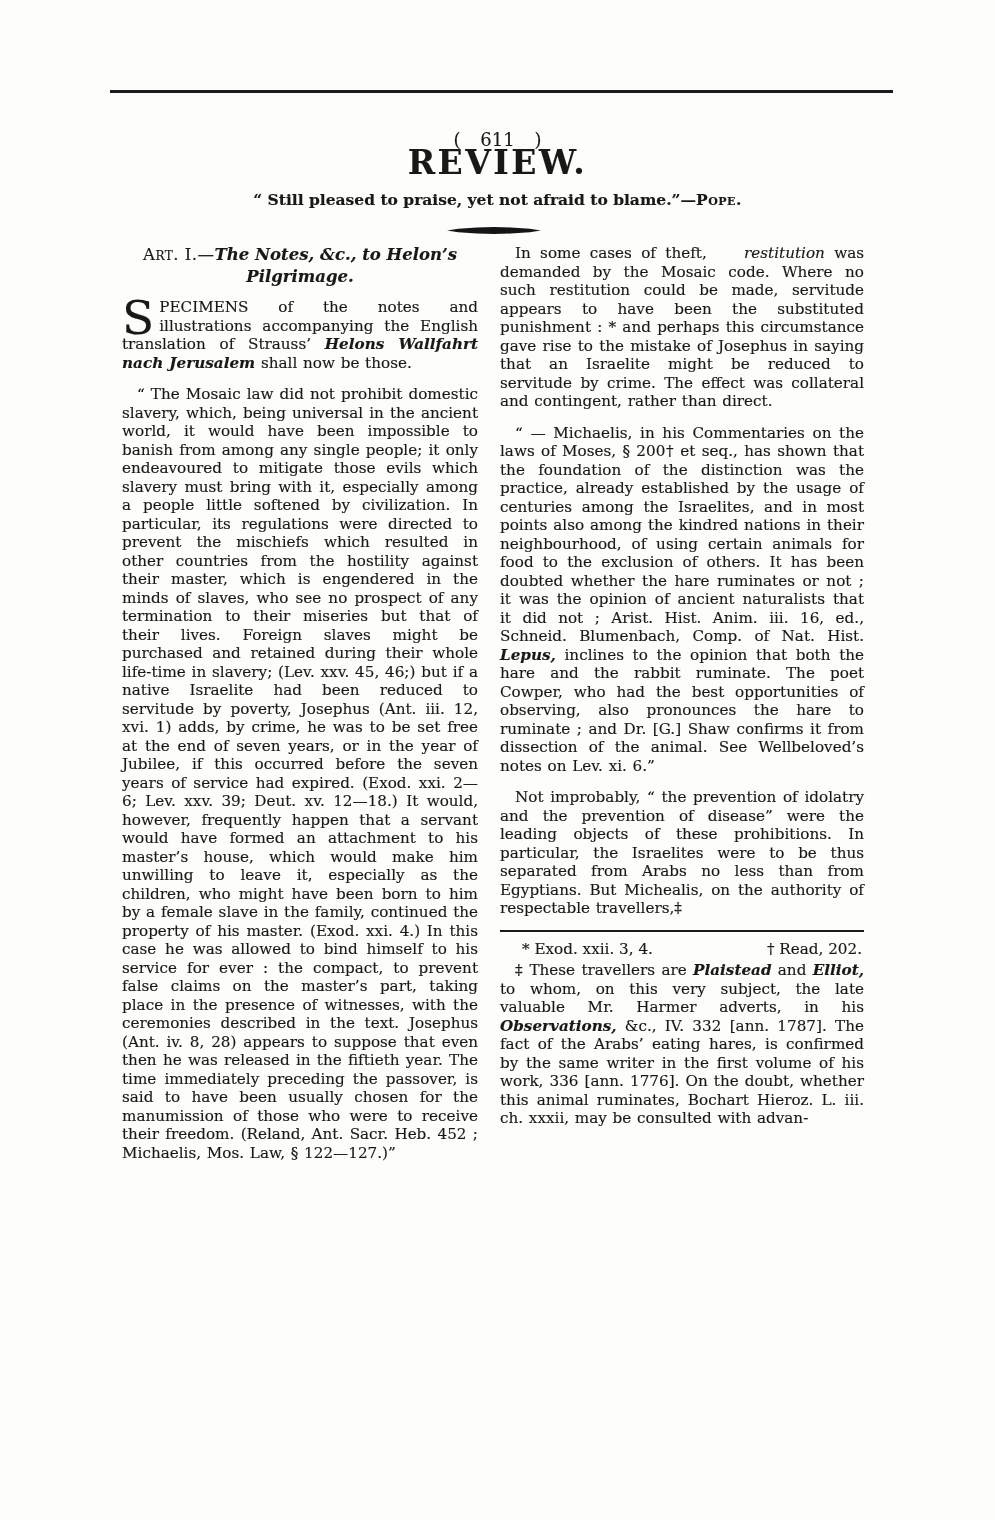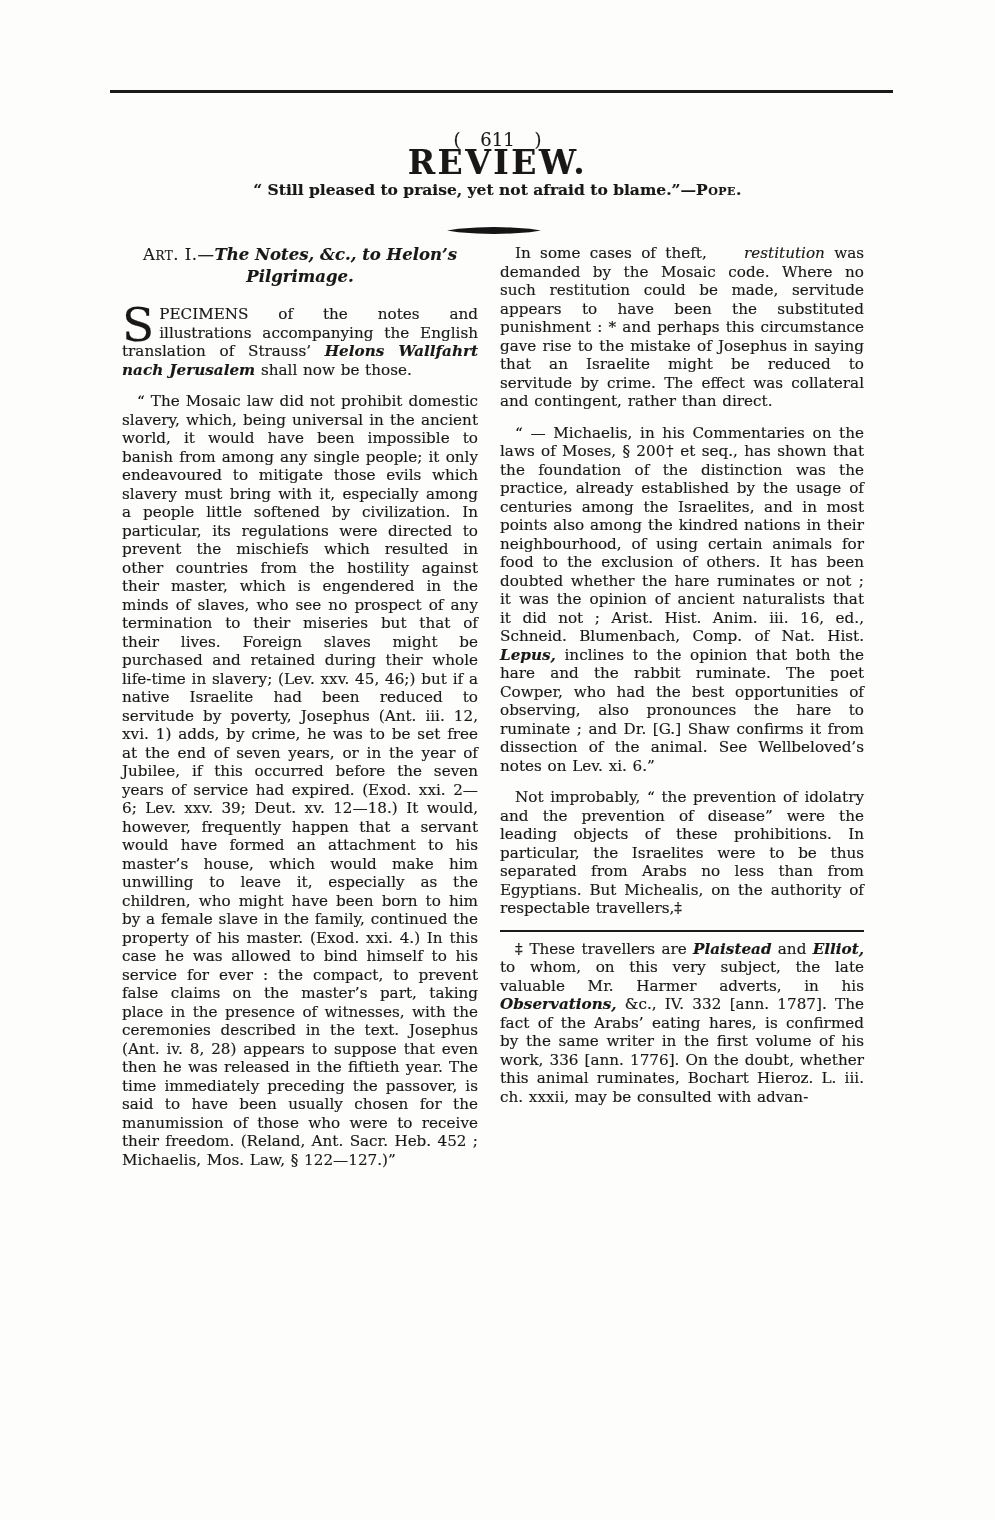--- a/index.html
+++ b/index.html
@@ -22,38 +22,38 @@
   .page-number {
     position: absolute; top: 97px; left: 0; width: 100%;
     text-align: center; font-size: 18px; word-spacing: 14px; margin-top: 32px;
   }
   .title {
     position: absolute; top: 143px; left: 0; width: 100%;
     text-align: center; font-size: 33px; font-weight: bold;
     letter-spacing: 2.5px; margin: 0;
   }
   .epigraph {
-    position: absolute; top: 180px; left: 0; width: 100%;
+    position: absolute; top: 190px; left: 0; width: 100%;
     text-align: center; font-size: 15.5px; font-weight: bold;
   }
   .divider {
     position: absolute; top: 227px; left: 447px;
     width: 94px; height: 7px; background: #151515;
     clip-path: polygon(0% 50%, 12% 24%, 32% 6%, 50% 0%, 68% 6%, 88% 24%, 100% 50%, 88% 76%, 68% 94%, 50% 100%, 32% 94%, 12% 76%);
   }
   .columns {
     position: absolute; top: 244px; left: 122px;
     display: flex; gap: 22px;
   }
   .col-left  { width: 356px; }
   .col-right { width: 364px; }
 
   .art-heading {
     text-align: center; font-size: 16.5px; line-height: 22px;
-    margin: 0 0 17px 0;
+    margin: 0 0 10px 0;
   }
   .concluded {
     text-align: center; font-weight: bold; font-size: 15px;
     margin: 0 0 13px 0;
   }
   .para {
     margin: 0 0 4px 0;
     text-align: justify;
     font-size: 15.2px; line-height: 18.5px;
     word-spacing: 0.06em;
@@ -109,18 +109,22 @@
     <div class="col col-right">
       <p class="para indent"><span>In some cases of theft, </span><span class="seg-italic">restitution</span><span> was demanded by the Mosaic code. Where no such restitution could be made, servitude appears to have been the substituted punishment : * and perhaps this circumstance gave rise to the mistake of Josephus in saying that an Israelite might be reduced to servitude by crime. The effect was collateral and contingent, rather than direct.</span></p>
 
 
       <p class="para indent quote-para"><span>“ — Michaelis, in his Commentaries on the laws of Moses, § 200† et seq., has shown that the foundation of the distinction was the practice, already established by the usage of centuries among the Israelites, and in most points also among the kindred nations in their neighbourhood, of using certain animals for food to the exclusion of others. It has been doubted whether the hare ruminates or not ; it was the opinion of ancient naturalists that it did not ; Arist. Hist. Anim. iii. 16, ed., Schneid. Blumenbach, Comp. of Nat. Hist. </span><span class="seg-bolditalic">Lepus,</span><span> inclines to the opinion that both the hare and the rabbit ruminate. The poet Cowper, who had the best opportunities of observing, also pronounces the hare to ruminate ; and Dr. [G.] Shaw confirms it from dissection of the animal. See Wellbeloved’s notes on Lev. xi. 6.”</span></p>
 
       <p class="para indent quote-para"><span>Not improbably, “ the prevention of idolatry and the prevention of disease” were the leading objects of these prohibitions. In particular, the Israelites were to be thus separated from Arabs no less than from Egyptians. But Michealis, on the authority of respectable travellers,‡</span></p>
 
       <div class="fn-rule"></div>
 
+      <div class="footnote-refs">
+        <span>* Exod. xxii. 3, 4.</span>
+        <span>† Read, 202.</span>
+      </div>
 
       <p class="para indent"><span>‡ These travellers are </span><span class="seg-bolditalic">Plaistead</span><span> and </span><span class="seg-bolditalic">Elliot,</span><span> to whom, on this very subject, the late valuable Mr. Harmer adverts, in his </span><span class="seg-bolditalic">Observations,</span><span> &amp;c., IV. 332 [ann. 1787]. The fact of the Arabs’ eating hares, is confirmed by the same writer in the first volume of his work, 336 [ann. 1776]. On the doubt, whether this animal ruminates, Bochart Hieroz. L. iii. ch. xxxii, may be consulted with advan-</span></p>
     </div>
 
   </div>
 </div>
 
 </body></html>

